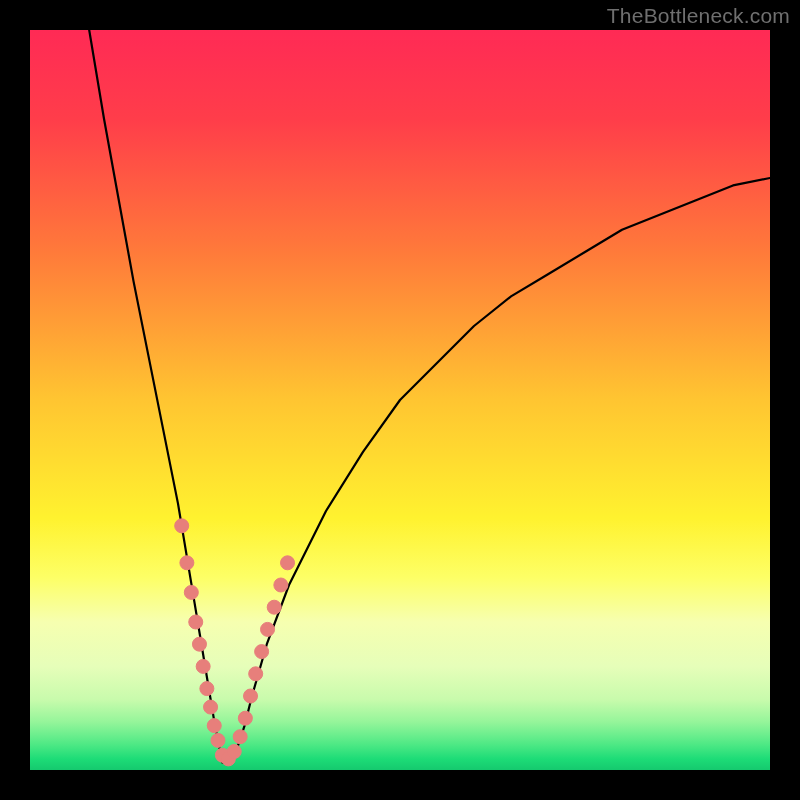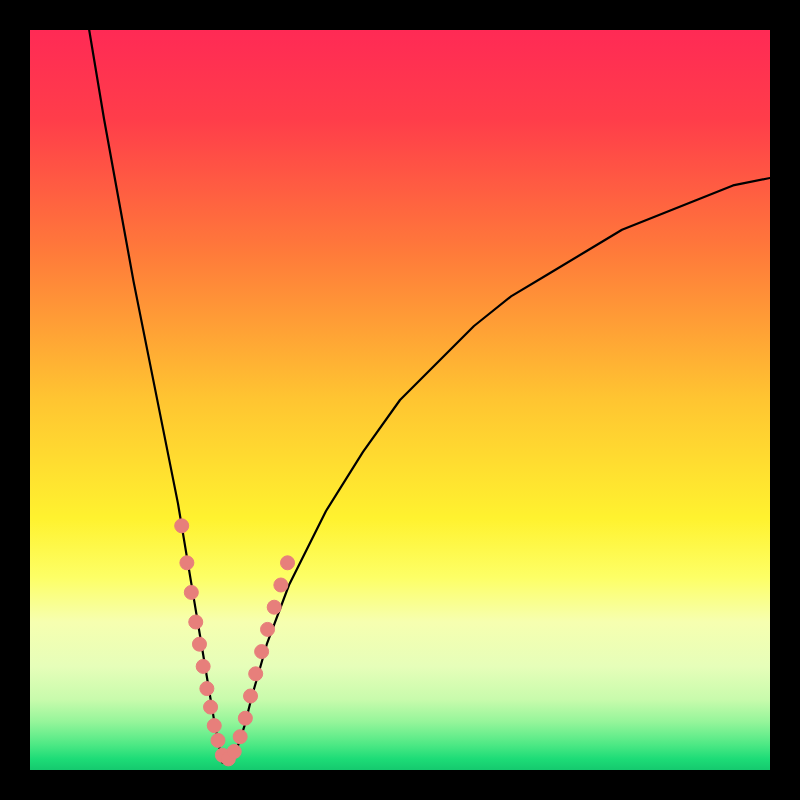--- a/index.html
+++ b/index.html
@@ -50,20 +50,21 @@
     font-weight: 500;
     letter-spacing: 0.2px;
     user-select: none;
   }
 </style>
 </head>
 <body>
 
 <div class="frame">
 
+  <div class="watermark">TheBottleneck.com</div>
 
   <div class="plot-area">
 
     <svg class="gradient-bg" viewBox="0 0 740 740" preserveAspectRatio="none">
       <defs>
         <linearGradient id="bg-grad" x1="0" y1="0" x2="0" y2="1">
 
         <stop offset="0%" stop-color="#ff2a55"></stop>
             <stop offset="12%" stop-color="#ff3d4a"></stop>
             <stop offset="30%" stop-color="#ff7a3a"></stop>

